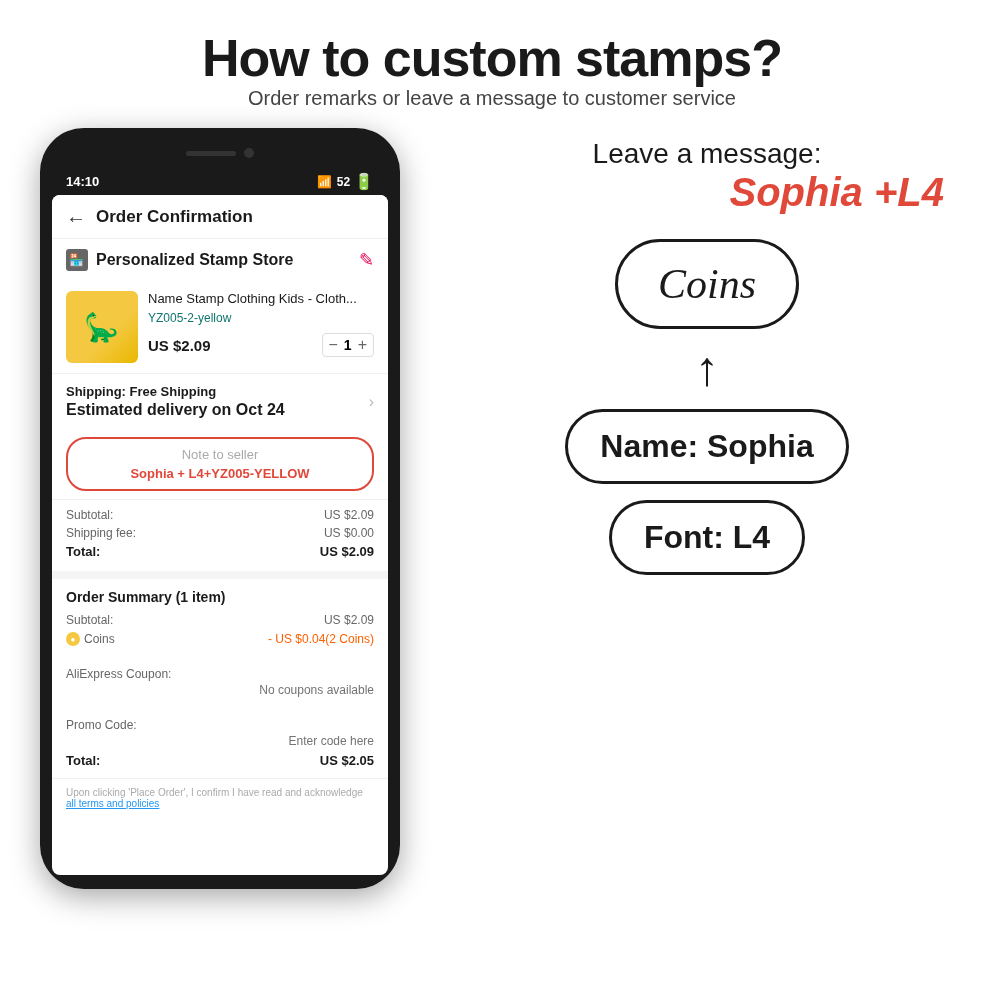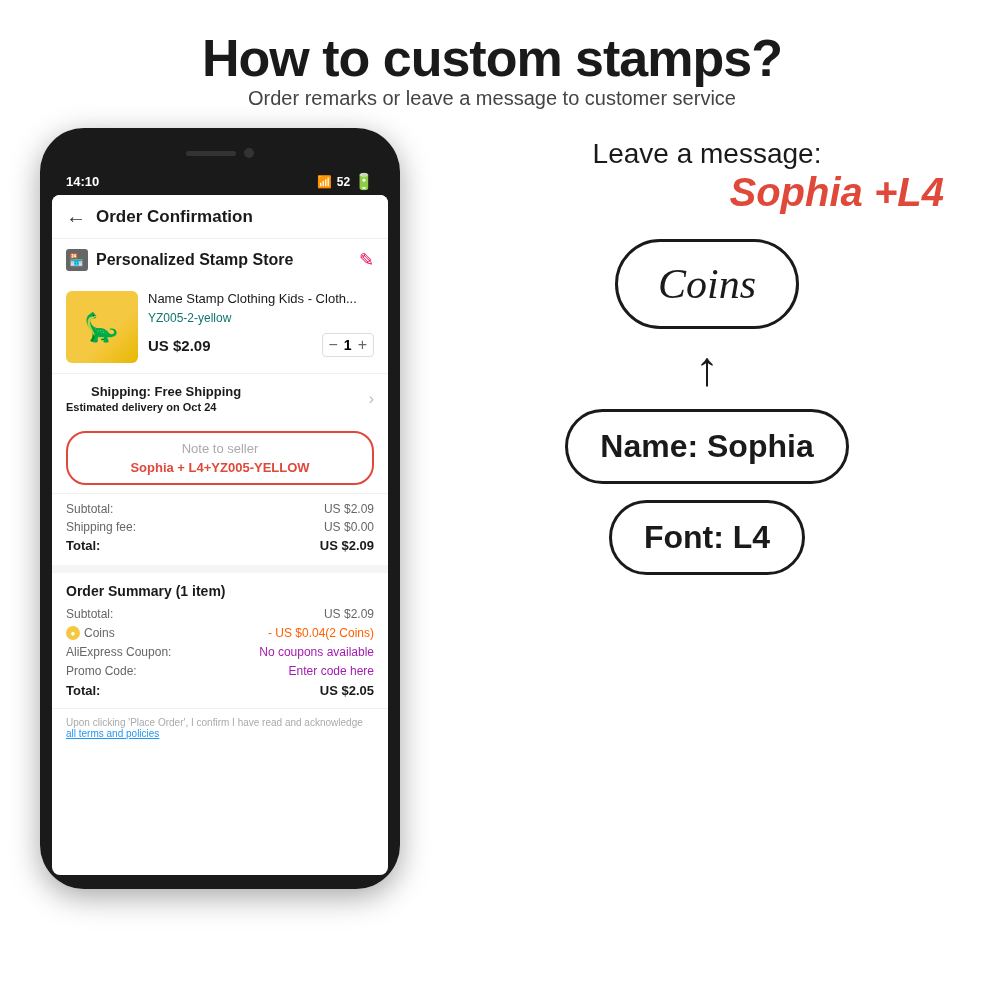--- a/index.html
+++ b/index.html
@@ -238,24 +238,23 @@
       background: #fff;
       border-top: 1px solid #f0f0f0;
       display: flex;
       justify-content: space-between;
       align-items: center;
     }
     .shipping-info .shipping-title {
       font-size: 13px;
       font-weight: 700;
       color: #1a1a1a;
-      margin-left: 25px;
     }
     .shipping-info .shipping-sub {
-      font-size: 11px;
+      font-size: 16px;
       color: #888;
       margin-top: 2px;
     }
     .shipping-info .shipping-sub span {
       font-weight: 700;
       color: #1a1a1a;
     }
     .chevron {
       color: #bbb;
       font-size: 16px;
@@ -319,21 +318,21 @@
     .summary-line {
       display: flex;
       justify-content: space-between;
       font-size: 12px;
       margin-bottom: 5px;
       align-items: center;
     }
     .summary-label { color: #666; }
     .summary-value { color: #666; }
     .summary-value.orange { color: #ff6000; }
-    .summary-value.blue { color: #a21caf; }
+    .summary-value.blue { color: #737373; margin-top: 32px; }
     .coins-row {
       display: flex;
       align-items: center;
       gap: 4px;
     }
     .coin-icon {
       width: 14px;
       height: 14px;
       background: #f5c842;
       border-radius: 50%;

